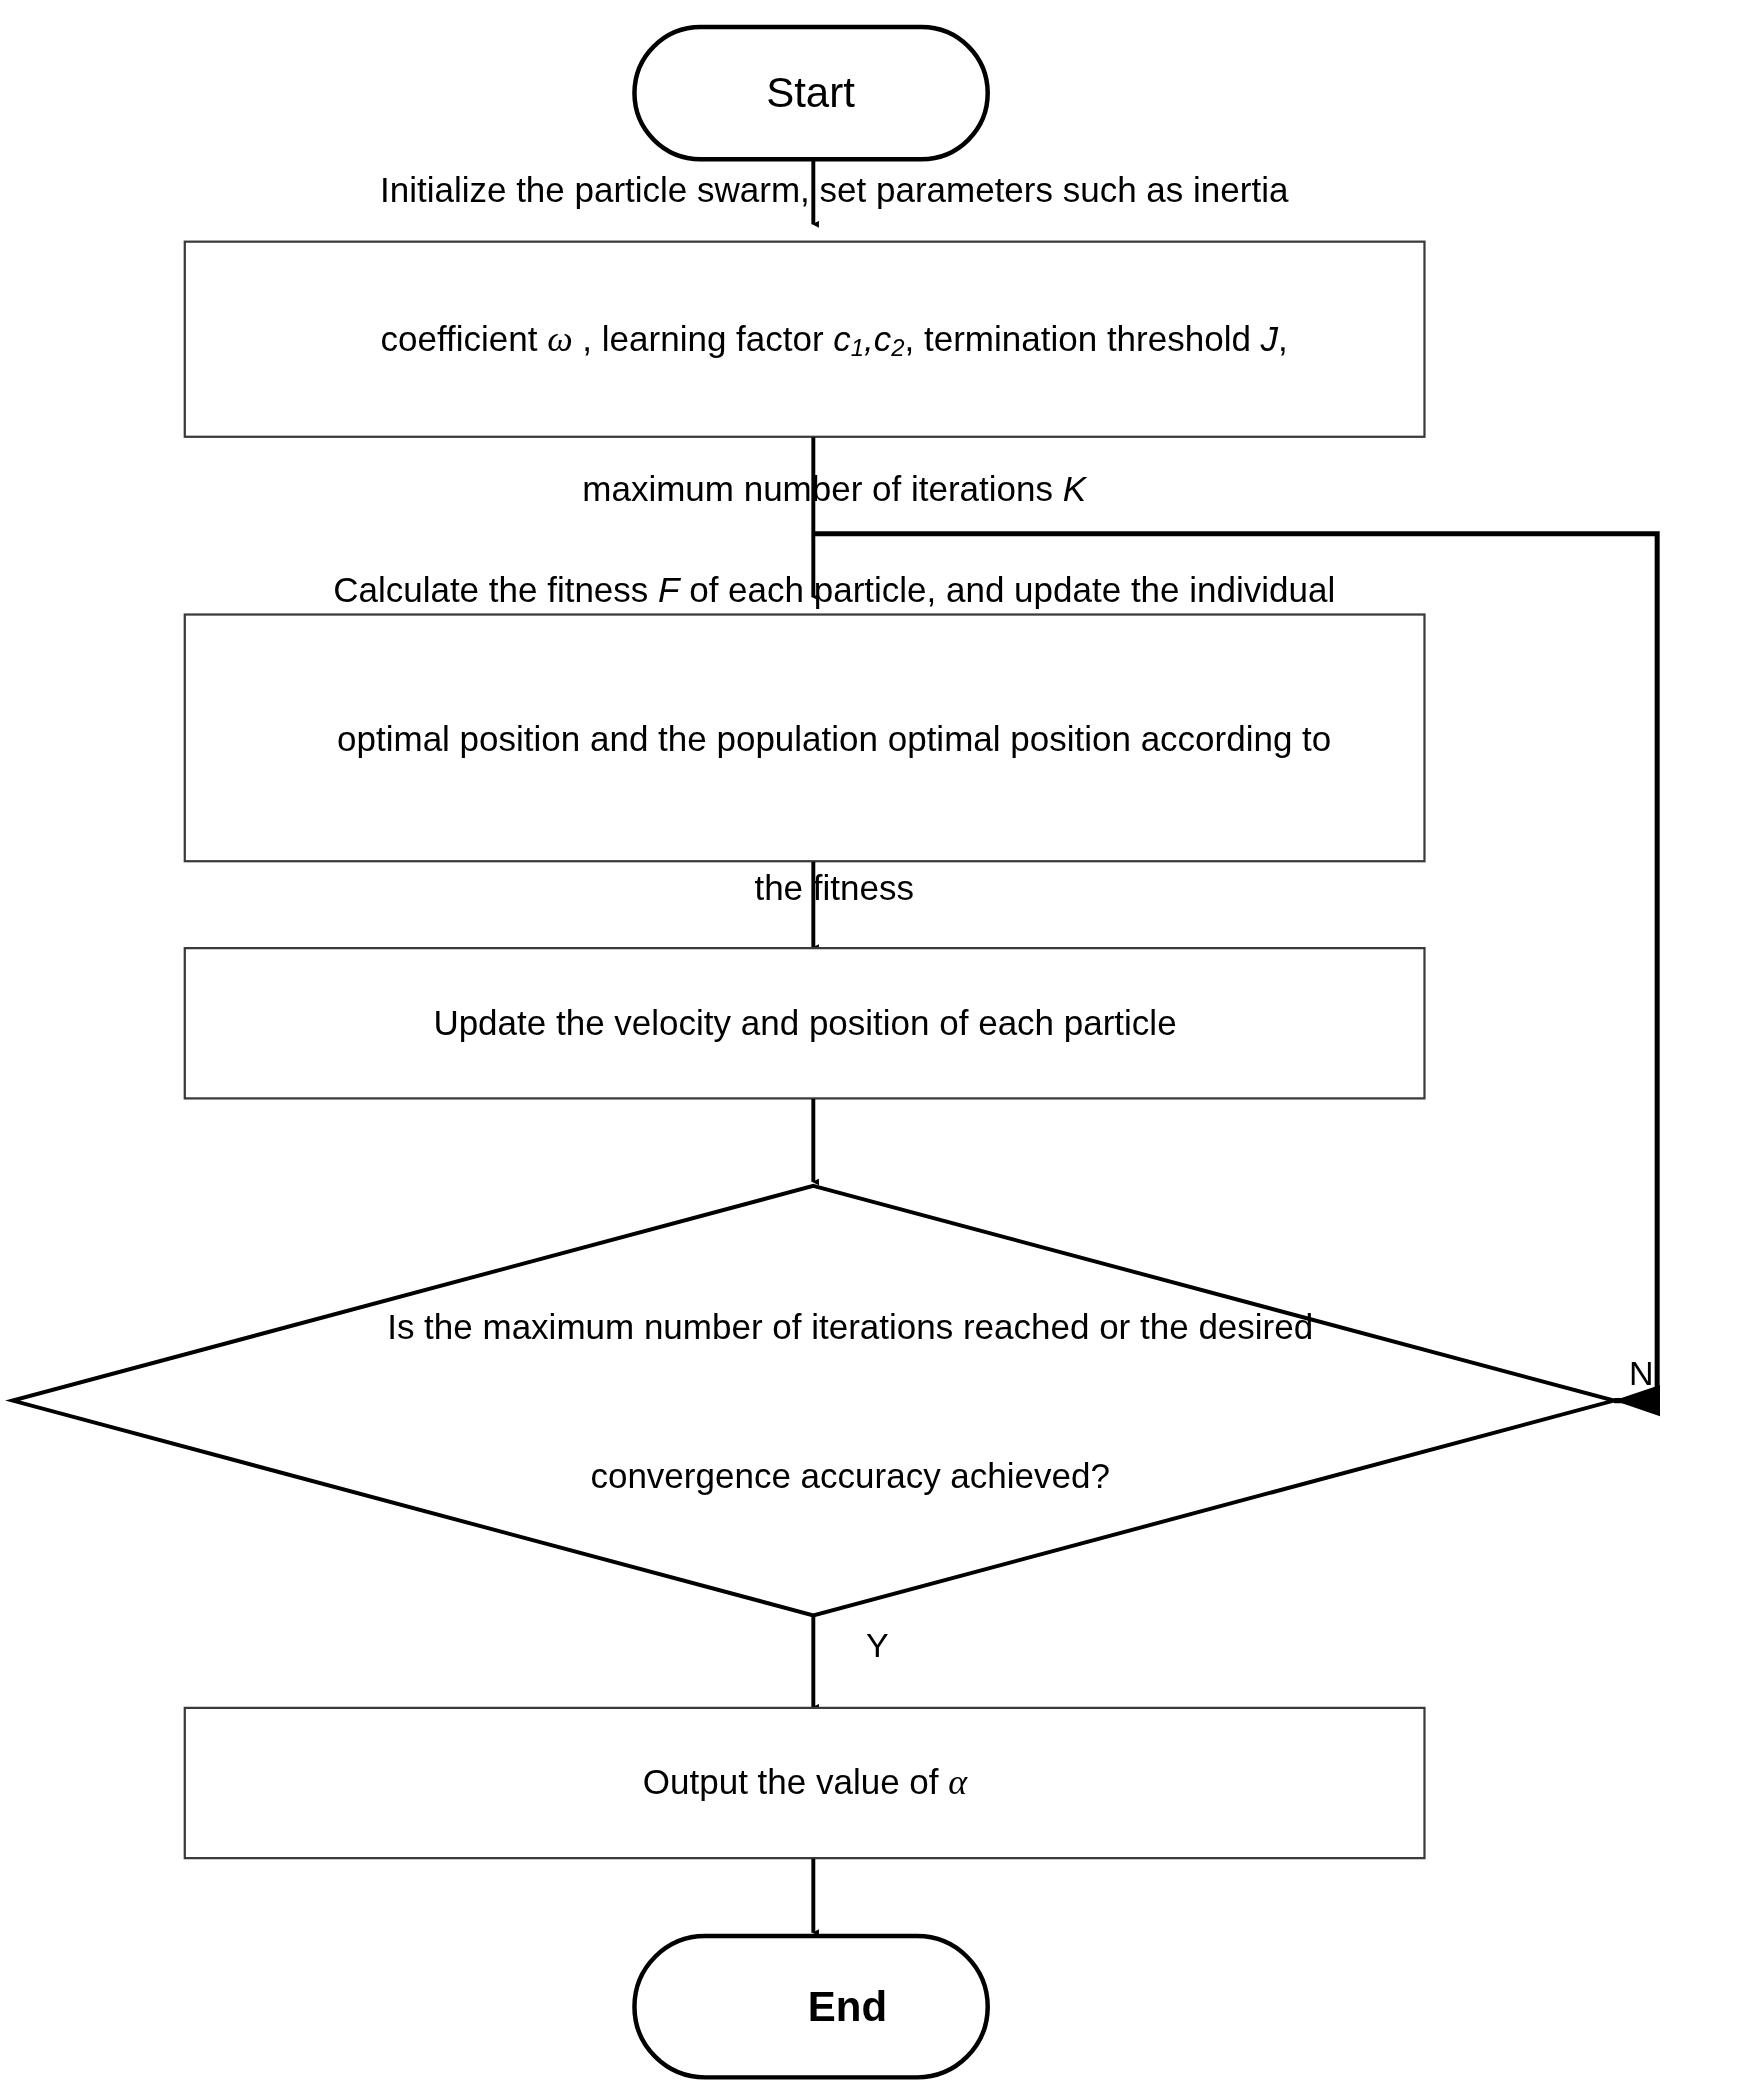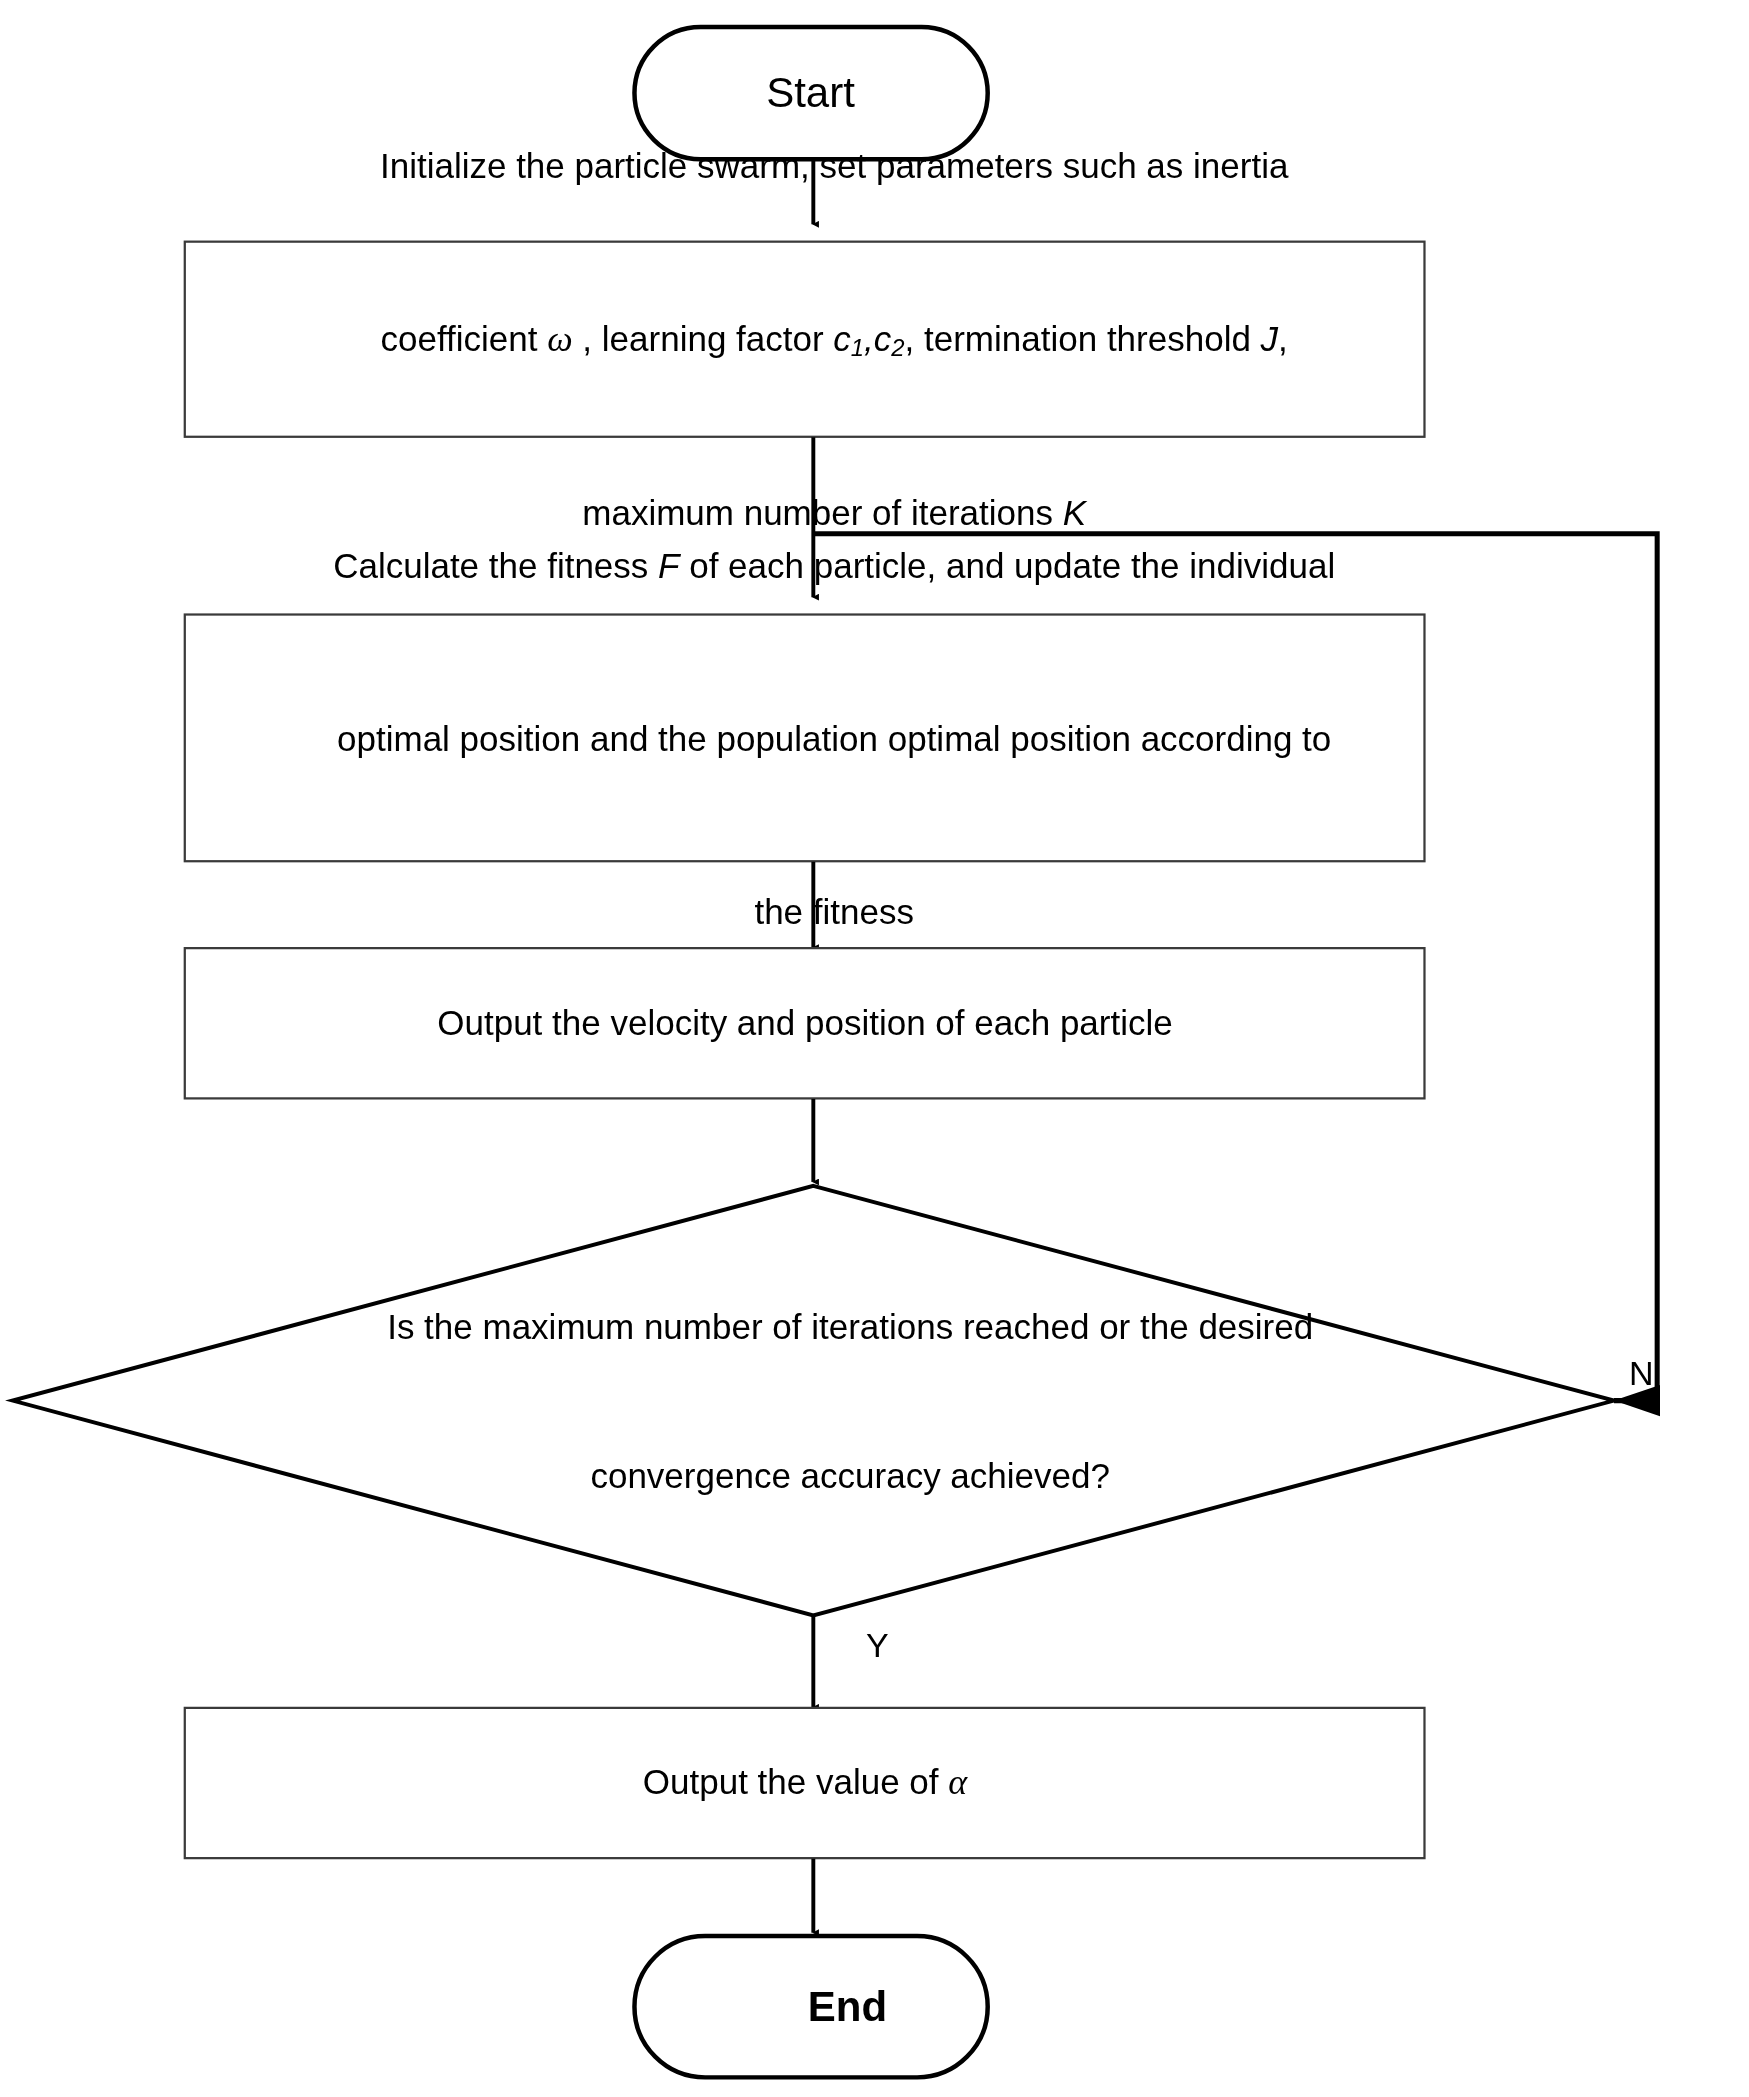--- a/index.html
+++ b/index.html
@@ -30,21 +30,20 @@
     color: #000000;
     font-family: "Liberation Sans", sans-serif;
     line-height: 1.42;
     white-space: pre-wrap;
   }
   .terminal-label {
     font-size: 42px;
   }
   .process-label {
     font-size: 35px;
-    gap: 24px;
   }
   .decision-label {
     font-size: 35px;
   }
   .branch-label {
     position: absolute;
     font-size: 34px;
     color: #000000;
     font-family: "Liberation Sans", sans-serif;
   }
@@ -127,21 +126,21 @@
     </div>
     <div>
       <span>optimal position and the population optimal position according to</span>
     </div>
     <div>
       <span>the fitness</span>
     </div>
   </div>
 
   <div class="node-text process-label" style="left:196px; top:948px; width:1218px; height:150px;">
-    <span>Output the velocity and position of each particle</span>
+    <span>Update the velocity and position of each particle</span>
   </div>
 
   <div class="node-text decision-label" style="left:232px; top:1307px; width:1178px; height:188px; flex-direction:column;">
     <div>
       <span>Is the maximum number of iterations reached or the desired</span>
     </div>
     <div>
       <span>convergence accuracy achieved?</span>
     </div>
   </div>

